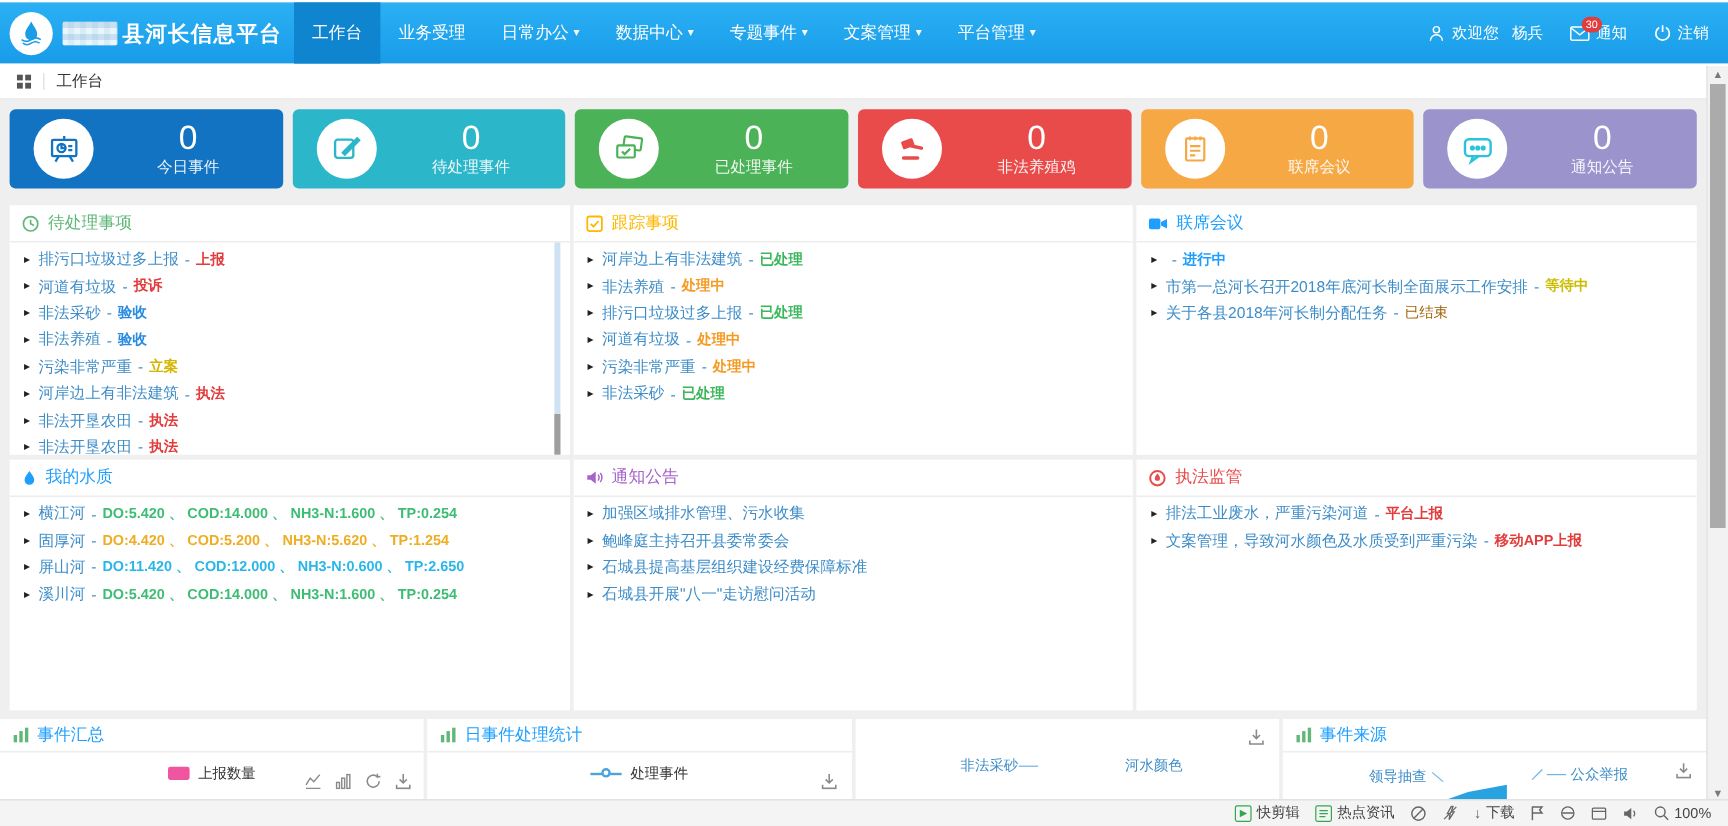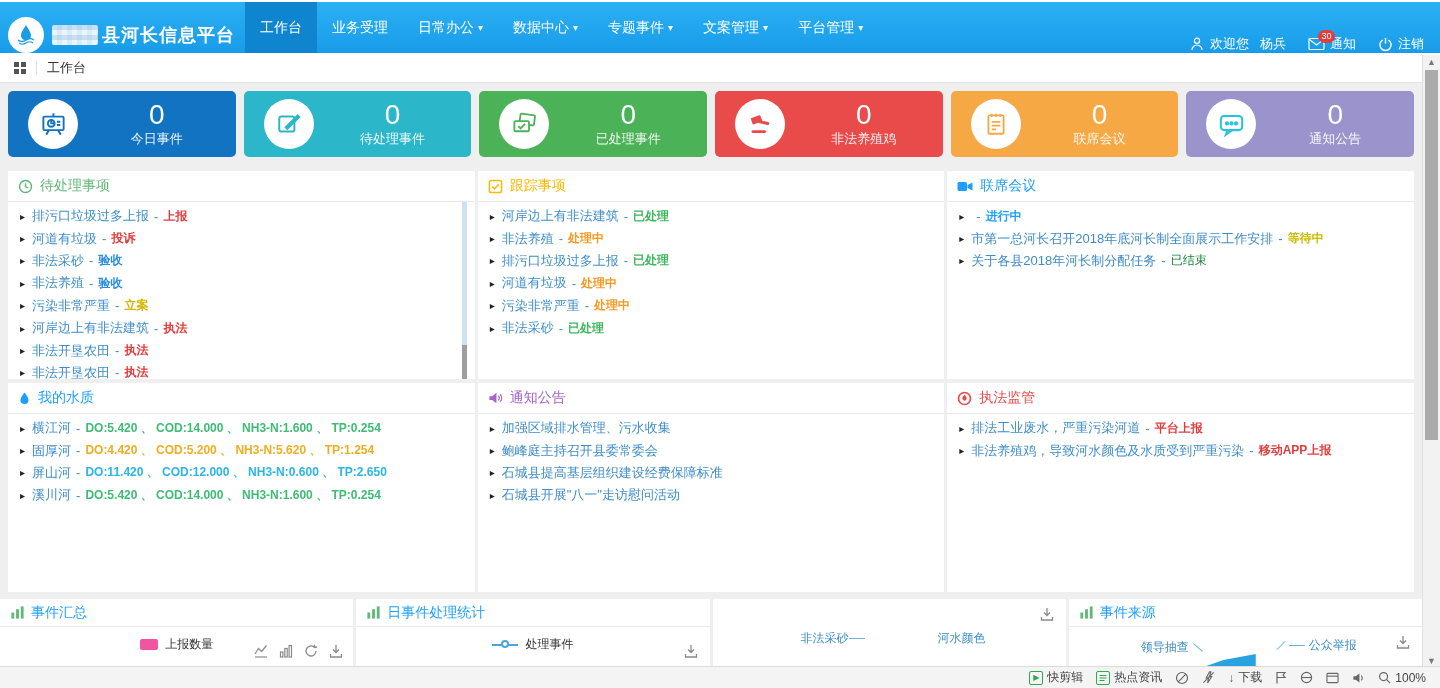--- a/index.html
+++ b/index.html
@@ -1,21 +1,21 @@
 <!DOCTYPE html>
 <html><head>
 <meta charset="utf-8">
 <style>
   html,body{margin:0;padding:0;}
   body{width:1440px;height:688px;overflow:hidden;background:#efefef;
        font-family:"Liberation Sans","DejaVu Sans",sans-serif;position:relative;}
   .app{width:1440px;height:688px;position:relative;border-top:2px solid #fff;box-sizing:border-box;}
 
   
-  .navbar{height:51px;background:linear-gradient(#2bb0f4,#189ce9);display:flex;align-items:flex-end;color:#fff;}
+  .navbar{height:51px;background:linear-gradient(#2bb0f4,#189ce9);display:flex;align-items:center;color:#fff;}
   .brand{display:flex;align-items:center;padding:0 10px 0 8px;}
   .logo{width:36px;height:36px;border-radius:50%;background:#fff;display:flex;align-items:center;justify-content:center;margin-right:8px;}
   .mosaic{width:46px;height:20px;border-radius:2px;margin-right:4px;
     background-image:repeating-linear-gradient(0deg,rgba(255,255,255,.45) 0 5px,rgba(190,215,235,.55) 5px 10px),
                      repeating-linear-gradient(90deg,#d8ecfa 0 5px,#b9dcf2 5px 10px);}
   .brand-title{font-size:18px;font-weight:bold;letter-spacing:1px;}
   .menu{display:flex;height:51px;align-items:stretch;}
   .mitem{display:flex;align-items:center;padding:0 15px;font-size:14px;cursor:pointer;gap:4px;}
   .mitem.active{background:#0f85cf;}
   .caret{font-size:10px;opacity:.95;}
@@ -396,21 +396,21 @@
           <div class="li">
               <span class="arr">▸</span>
               <span>市第一总河长召开2018年底河长制全面展示工作安排</span>
               <span class="dash">-</span>
               <span class="st" style="color: rgb(203, 189, 0);">等待中</span>
             </div>
           <div class="li">
               <span class="arr">▸</span>
               <span>关于各县2018年河长制分配任务</span>
               <span class="dash">-</span>
-              <span class="st" style="font-weight: normal; color: #15803d;">已结束</span>
+              <span class="st" style="font-weight: normal; color: #a16207;">已结束</span>
             </div>
         </div>
       </div>
 
       <div class="panel">
         <div class="phead">
           <span>
               <svg width="13" height="15" viewBox="0 0 16 16">
                 <path d="M8 0.5 C6 3.5 3 6.8 3 9.8 a5 5 0 0 0 10 0 C13 6.8 10 3.5 8 0.5 Z" fill="#1E9FFF"></path>
               </svg>
@@ -488,21 +488,21 @@
         </div>
         <div class="plist">
           <div class="li">
               <span class="arr">▸</span>
               <span>排法工业废水，严重污染河道</span>
               <span class="dash">-</span>
               <span class="st" style="color: rgb(226, 60, 60);">平台上报</span>
             </div>
           <div class="li">
               <span class="arr">▸</span>
-              <span>非法养殖鸡，导致河水颜色及水质受到严重污染</span>
+              <span>文案管理，导致河水颜色及水质受到严重污染</span>
               <span class="dash">-</span>
               <span class="st" style="color: rgb(226, 60, 60);">移动APP上报</span>
             </div>
         </div>
       </div>
     </div>
 
     <div class="charts">
 
       <div class="cpanel">

